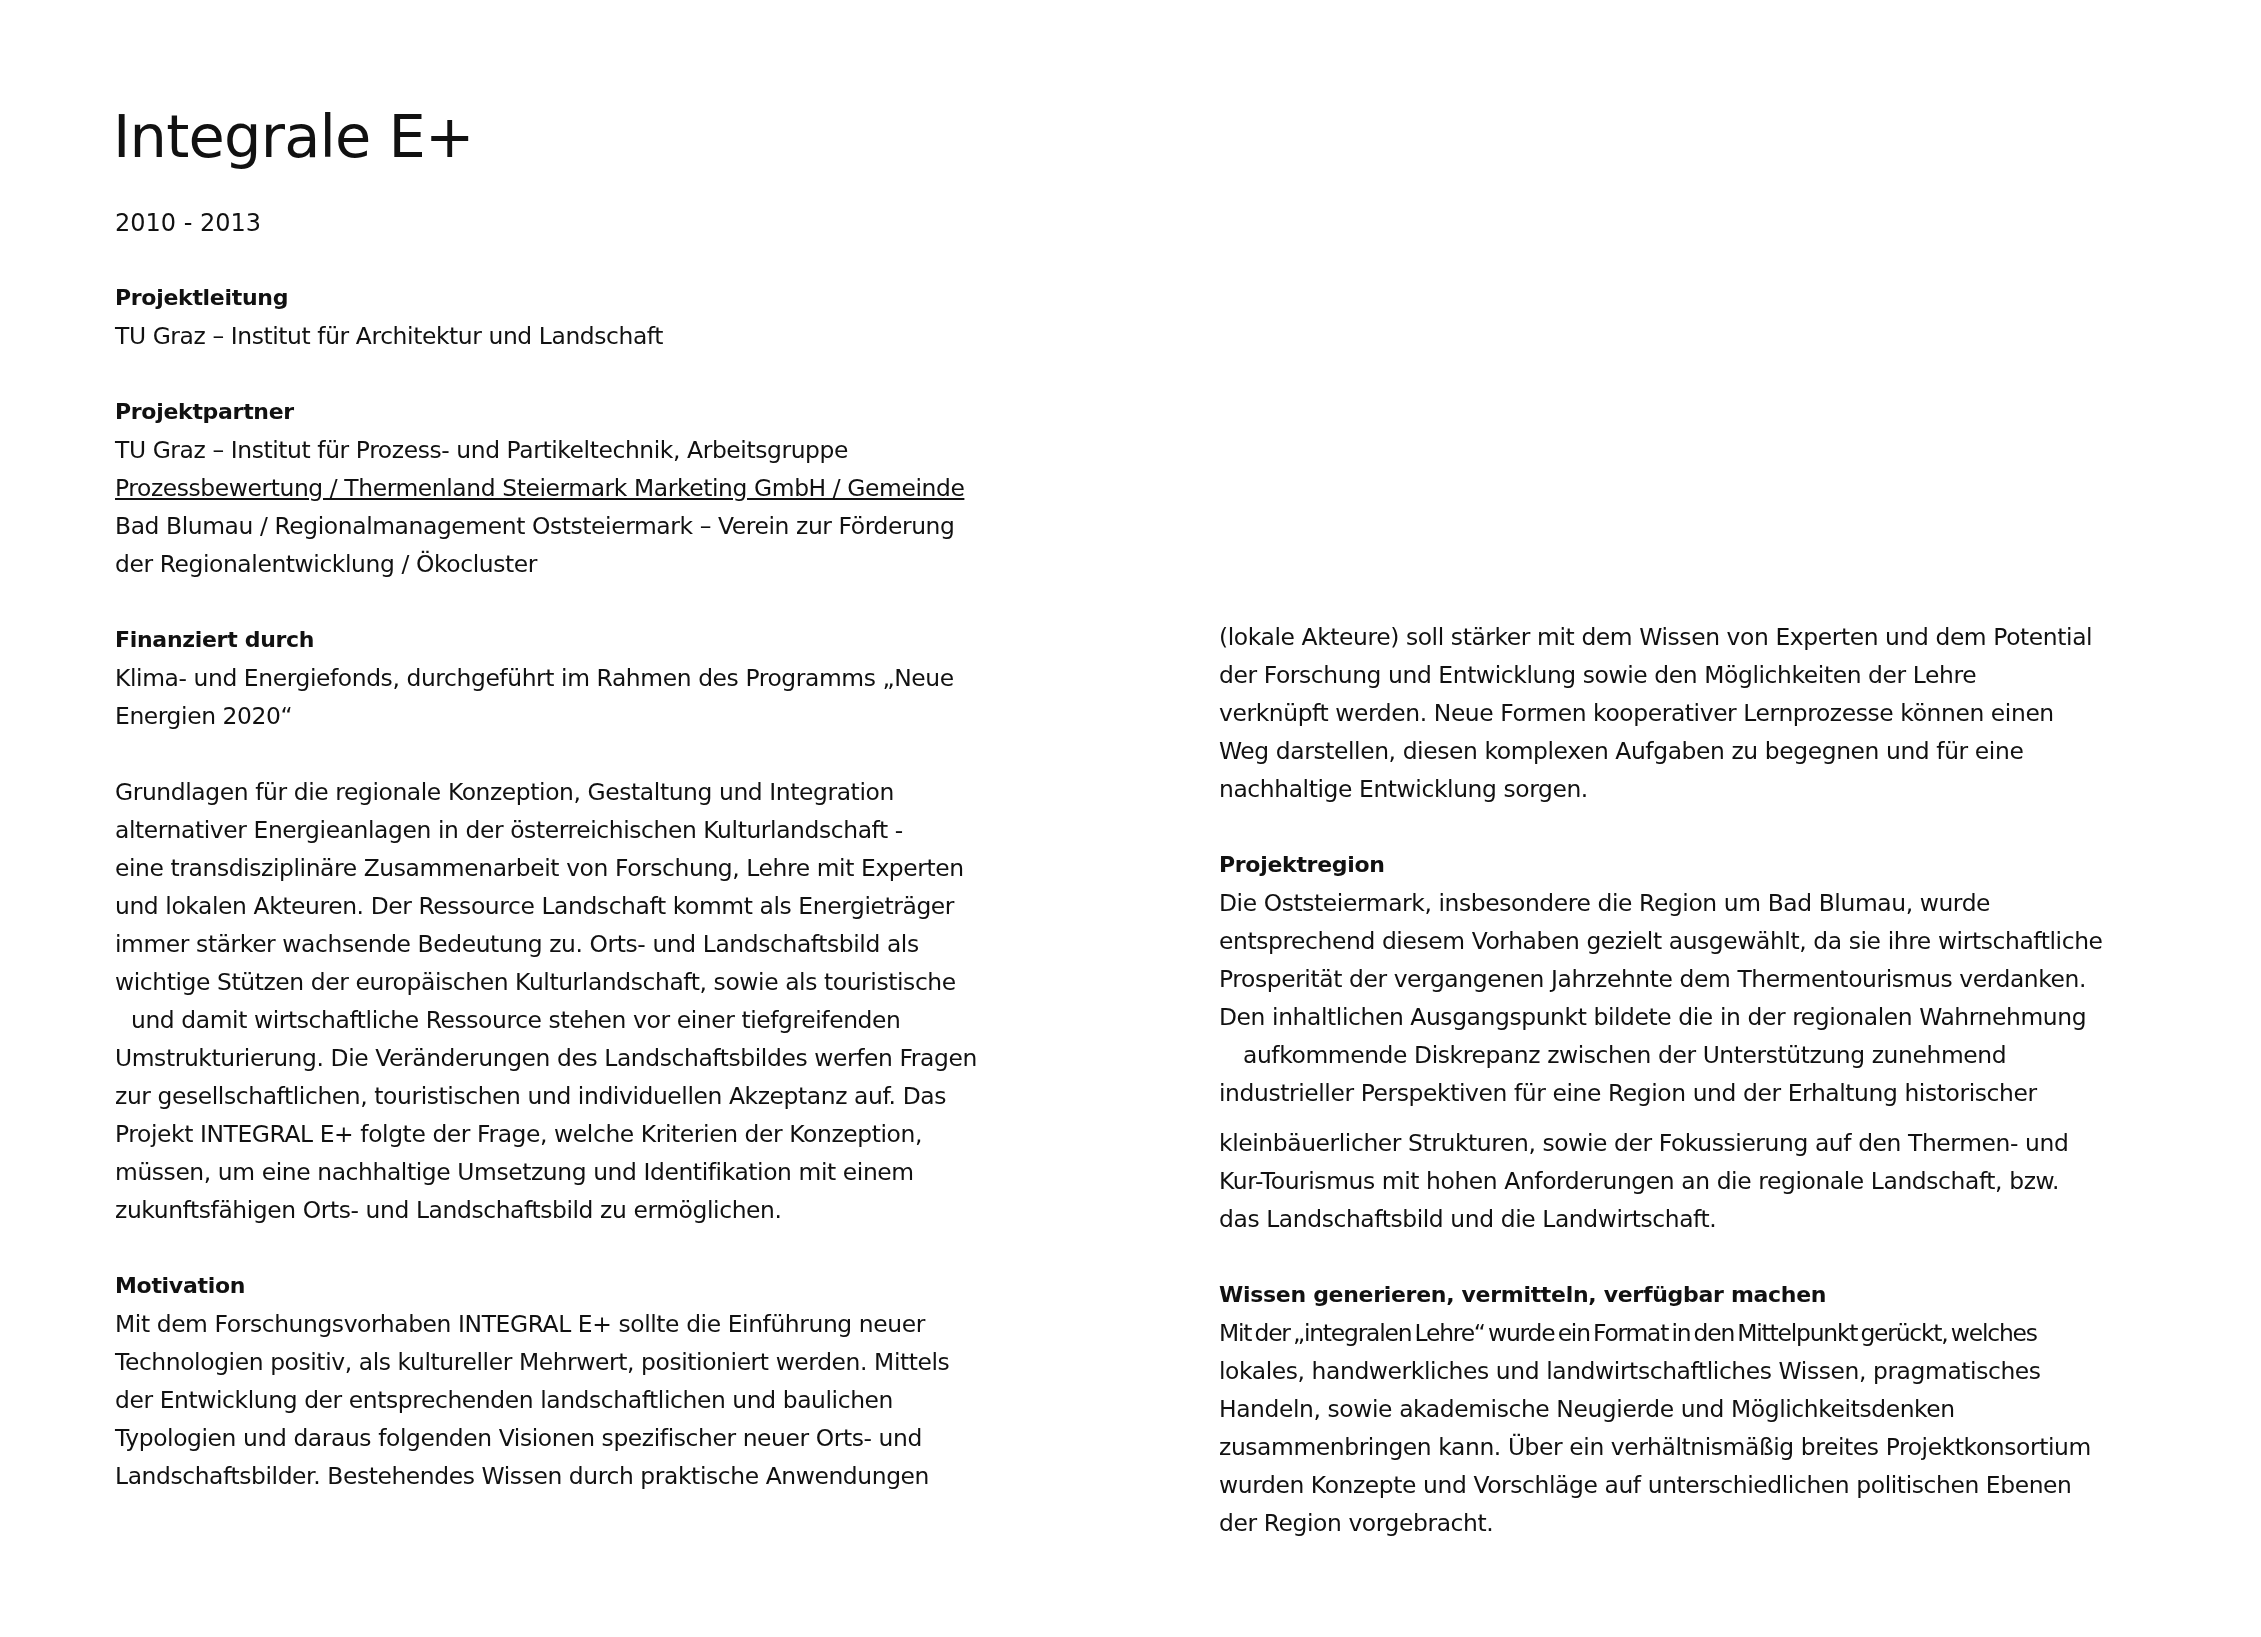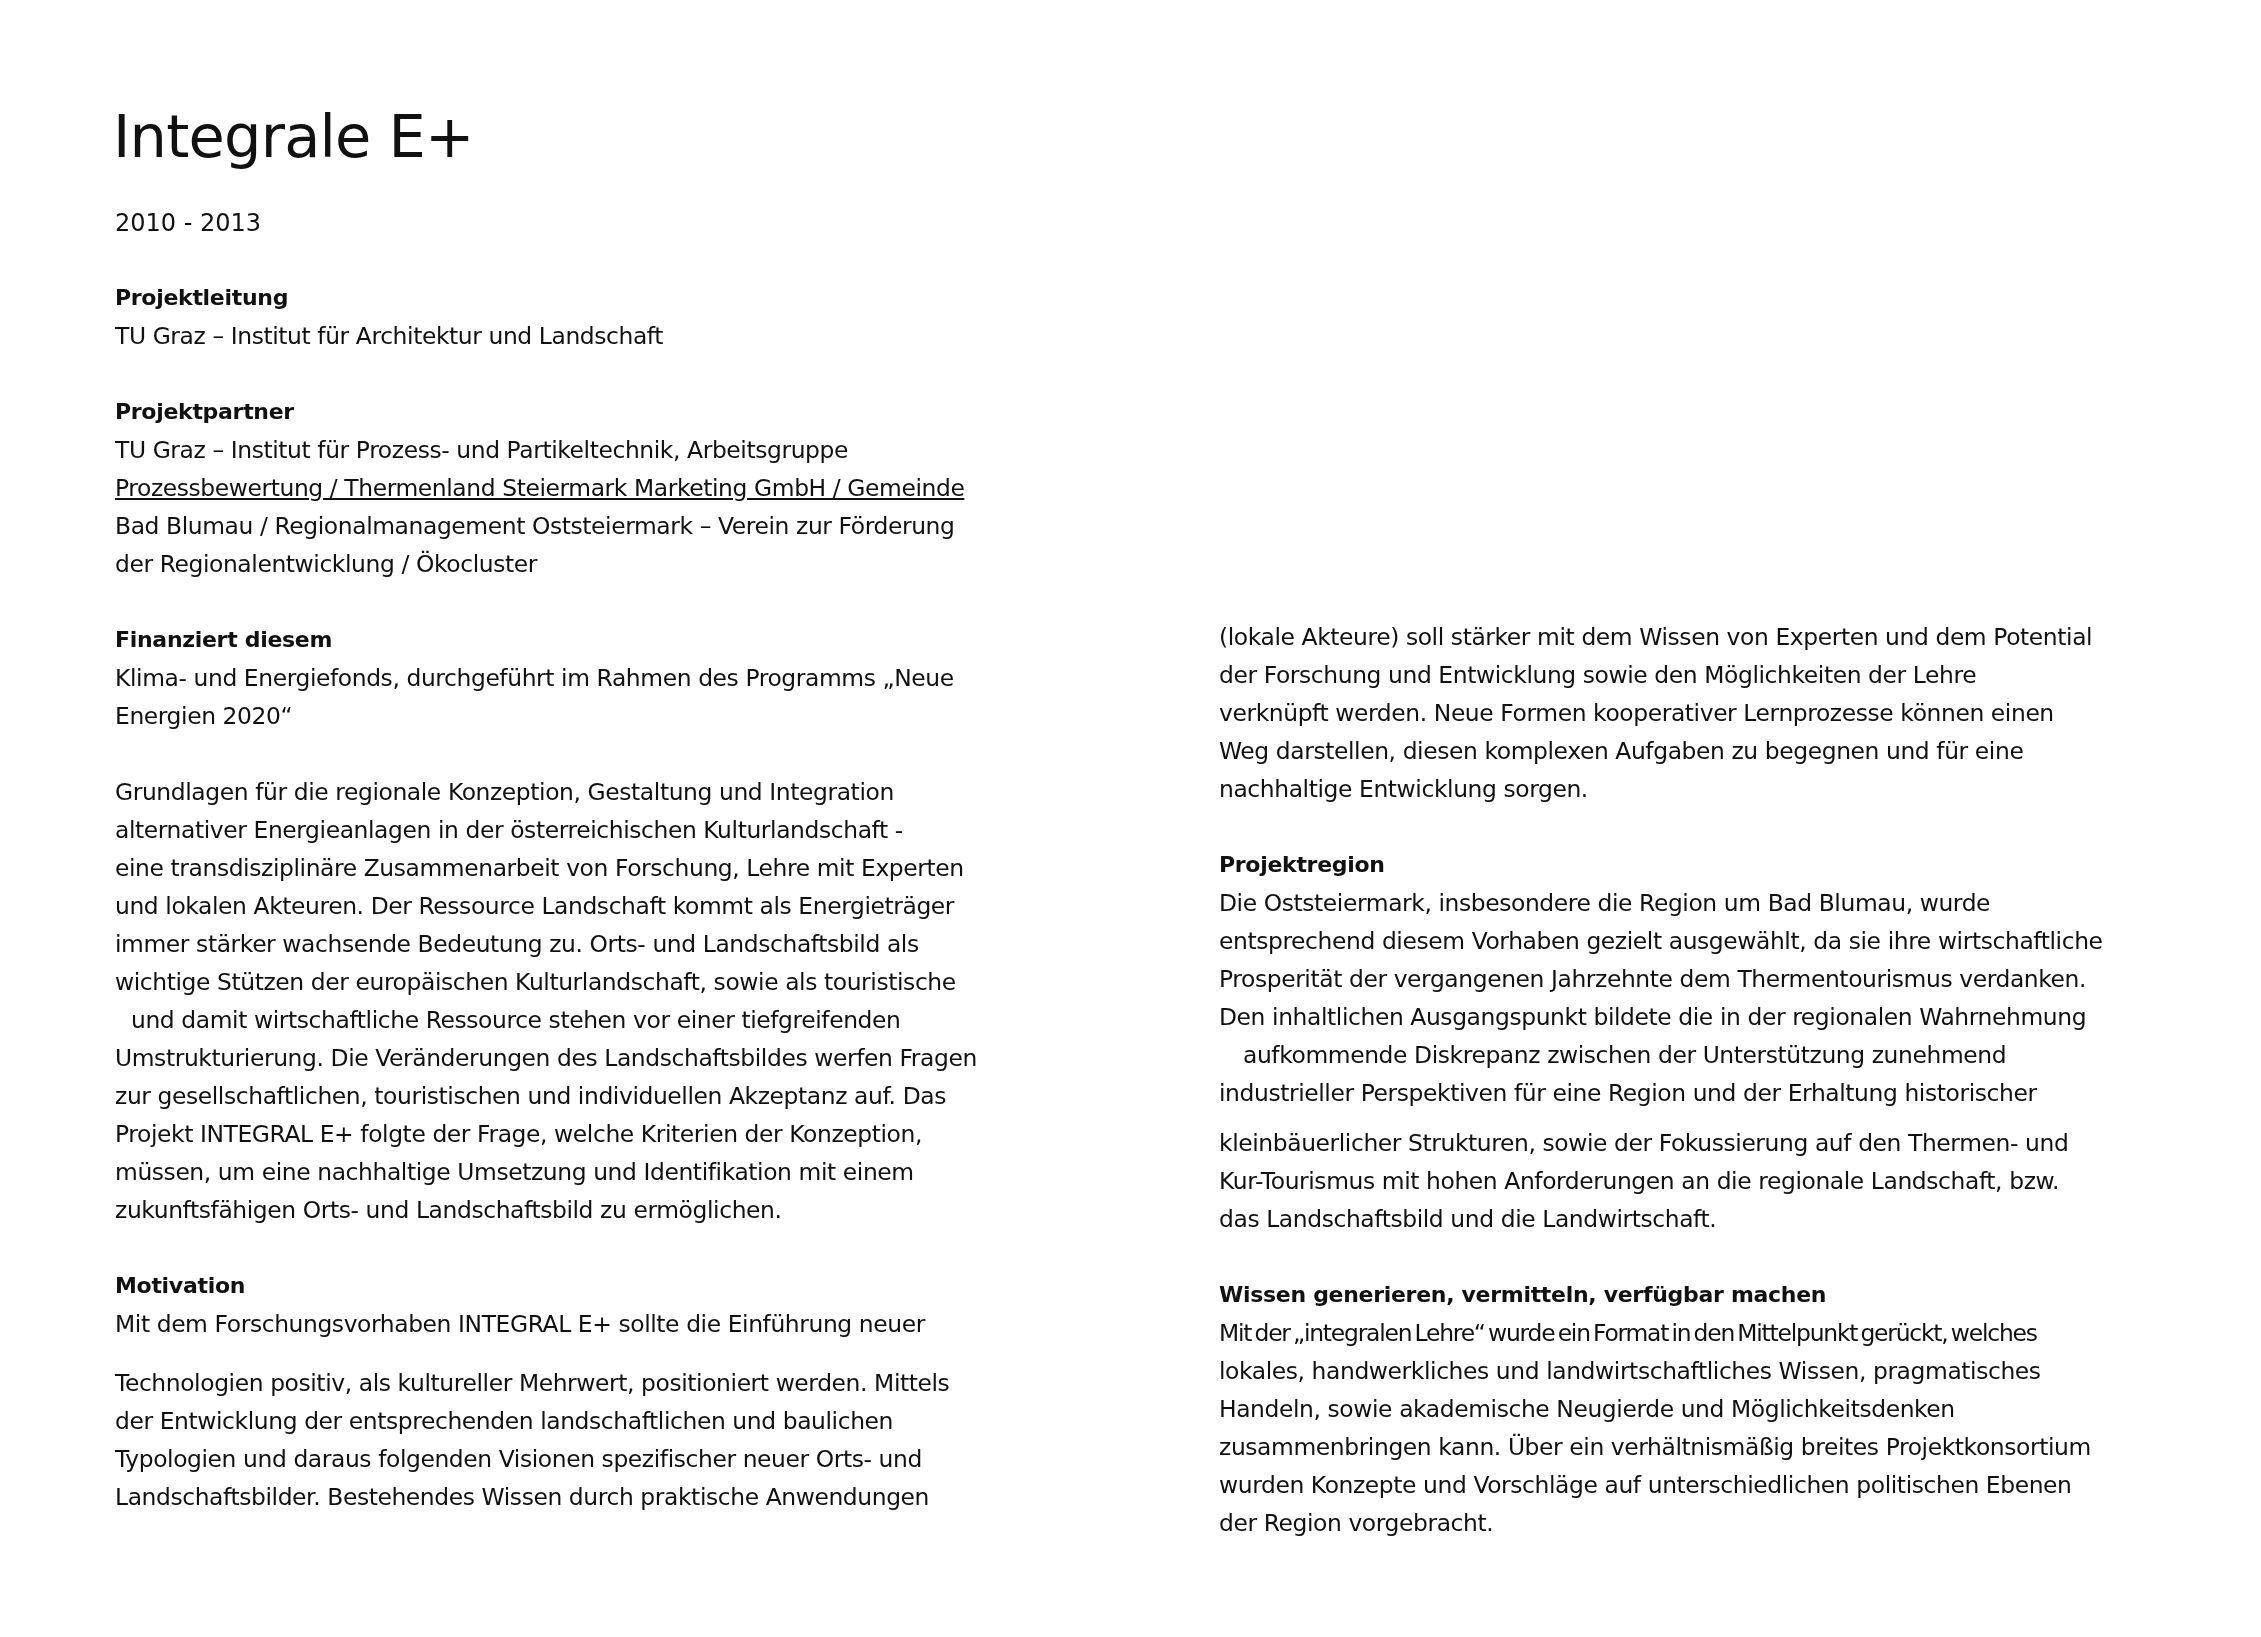--- a/index.html
+++ b/index.html
@@ -82,21 +82,21 @@
     <div class="section">
       <div class="section-heading">Projektpartner</div>
       <div class="paragraph">
         <div class="line" style="white-space: nowrap; letter-spacing: -0.4px; text-align: left; text-align-last: left;">TU Graz – Institut für Prozess- und Partikeltechnik, Arbeitsgruppe</div>
         <div class="line" style="white-space: nowrap; letter-spacing: -0.4px; text-align: left; text-align-last: left; text-decoration: underline;">Prozessbewertung / Thermenland Steiermark Marketing GmbH / Gemeinde</div>
         <div class="line" style="white-space: nowrap; letter-spacing: -0.4px; text-align: left; text-align-last: left;">Bad Blumau / Regionalmanagement Oststeiermark – Verein zur Förderung</div>
         <div class="line last" style="white-space: nowrap; letter-spacing: -0.4px;">der Regionalentwicklung / Ökocluster</div>
       </div>
     </div>
     <div class="section">
-      <div class="section-heading">Finanziert diesem</div>
+      <div class="section-heading">Finanziert durch</div>
       <div class="paragraph">
         <div class="line" style="white-space: nowrap; letter-spacing: -0.4px; text-align: left; text-align-last: left;">Klima- und Energiefonds, durchgeführt im Rahmen des Programms „Neue</div>
         <div class="line last" style="white-space: nowrap; letter-spacing: -0.4px;">Energien 2020“</div>
       </div>
     </div>
     <div class="section">
       <div class="paragraph">
         <div class="line" style="white-space: nowrap; letter-spacing: -0.4px; text-align: left; text-align-last: left;">Grundlagen für die regionale Konzeption, Gestaltung und Integration</div>
         <div class="line" style="white-space: nowrap; letter-spacing: -0.4px; text-align: left; text-align-last: left;">alternativer Energieanlagen in der österreichischen Kulturlandschaft -</div>
         <div class="line" style="white-space: nowrap; letter-spacing: -0.4px; text-align: left; text-align-last: left;">eine transdisziplinäre Zusammenarbeit von Forschung, Lehre mit Experten</div>
@@ -108,21 +108,21 @@
         <div class="line" style="white-space: nowrap; letter-spacing: -0.4px; text-align: left; text-align-last: left;">zur gesellschaftlichen, touristischen und individuellen Akzeptanz auf. Das</div>
         <div class="line" style="white-space: nowrap; letter-spacing: -0.4px; text-align: left; text-align-last: left;">Projekt INTEGRAL E+ folgte der Frage, welche Kriterien der Konzeption,</div>
         <div class="line" style="white-space: nowrap; letter-spacing: -0.4px; text-align: left; text-align-last: left;">müssen, um eine nachhaltige Umsetzung und Identifikation mit einem</div>
         <div class="line last" style="white-space: nowrap; letter-spacing: -0.4px;">zukunftsfähigen Orts- und Landschaftsbild zu ermöglichen.</div>
       </div>
     </div>
     <div class="section">
       <div class="section-heading">Motivation</div>
       <div class="paragraph">
         <div class="line" style="white-space: nowrap; letter-spacing: -0.4px; text-align: left; text-align-last: left;">Mit dem Forschungsvorhaben INTEGRAL E+ sollte die Einführung neuer</div>
-        <div class="line" style="white-space: nowrap; letter-spacing: -0.4px; text-align: left; text-align-last: left; margin-top: 21px;">Technologien positiv, als kultureller Mehrwert, positioniert werden. Mittels</div>
+        <div class="line" style="white-space: nowrap; letter-spacing: -0.4px; text-align: left; text-align-last: left;">Technologien positiv, als kultureller Mehrwert, positioniert werden. Mittels</div>
         <div class="line" style="white-space: nowrap; letter-spacing: -0.4px; text-align: left; text-align-last: left;">der Entwicklung der entsprechenden landschaftlichen und baulichen</div>
         <div class="line" style="white-space: nowrap; letter-spacing: -0.4px; text-align: left; text-align-last: left;">Typologien und daraus folgenden Visionen spezifischer neuer Orts- und</div>
         <div class="line" style="white-space: nowrap; letter-spacing: -0.4px; text-align: left; text-align-last: left;">Landschaftsbilder. Bestehendes Wissen durch praktische Anwendungen</div>
       </div>
     </div>
   </div>
 <div class="column col-right">
     <div class="section">
       <div class="paragraph">
         <div class="line" style="white-space: nowrap; letter-spacing: -0.4px; text-align: left; text-align-last: left;">(lokale Akteure) soll stärker mit dem Wissen von Experten und dem Potential</div>

